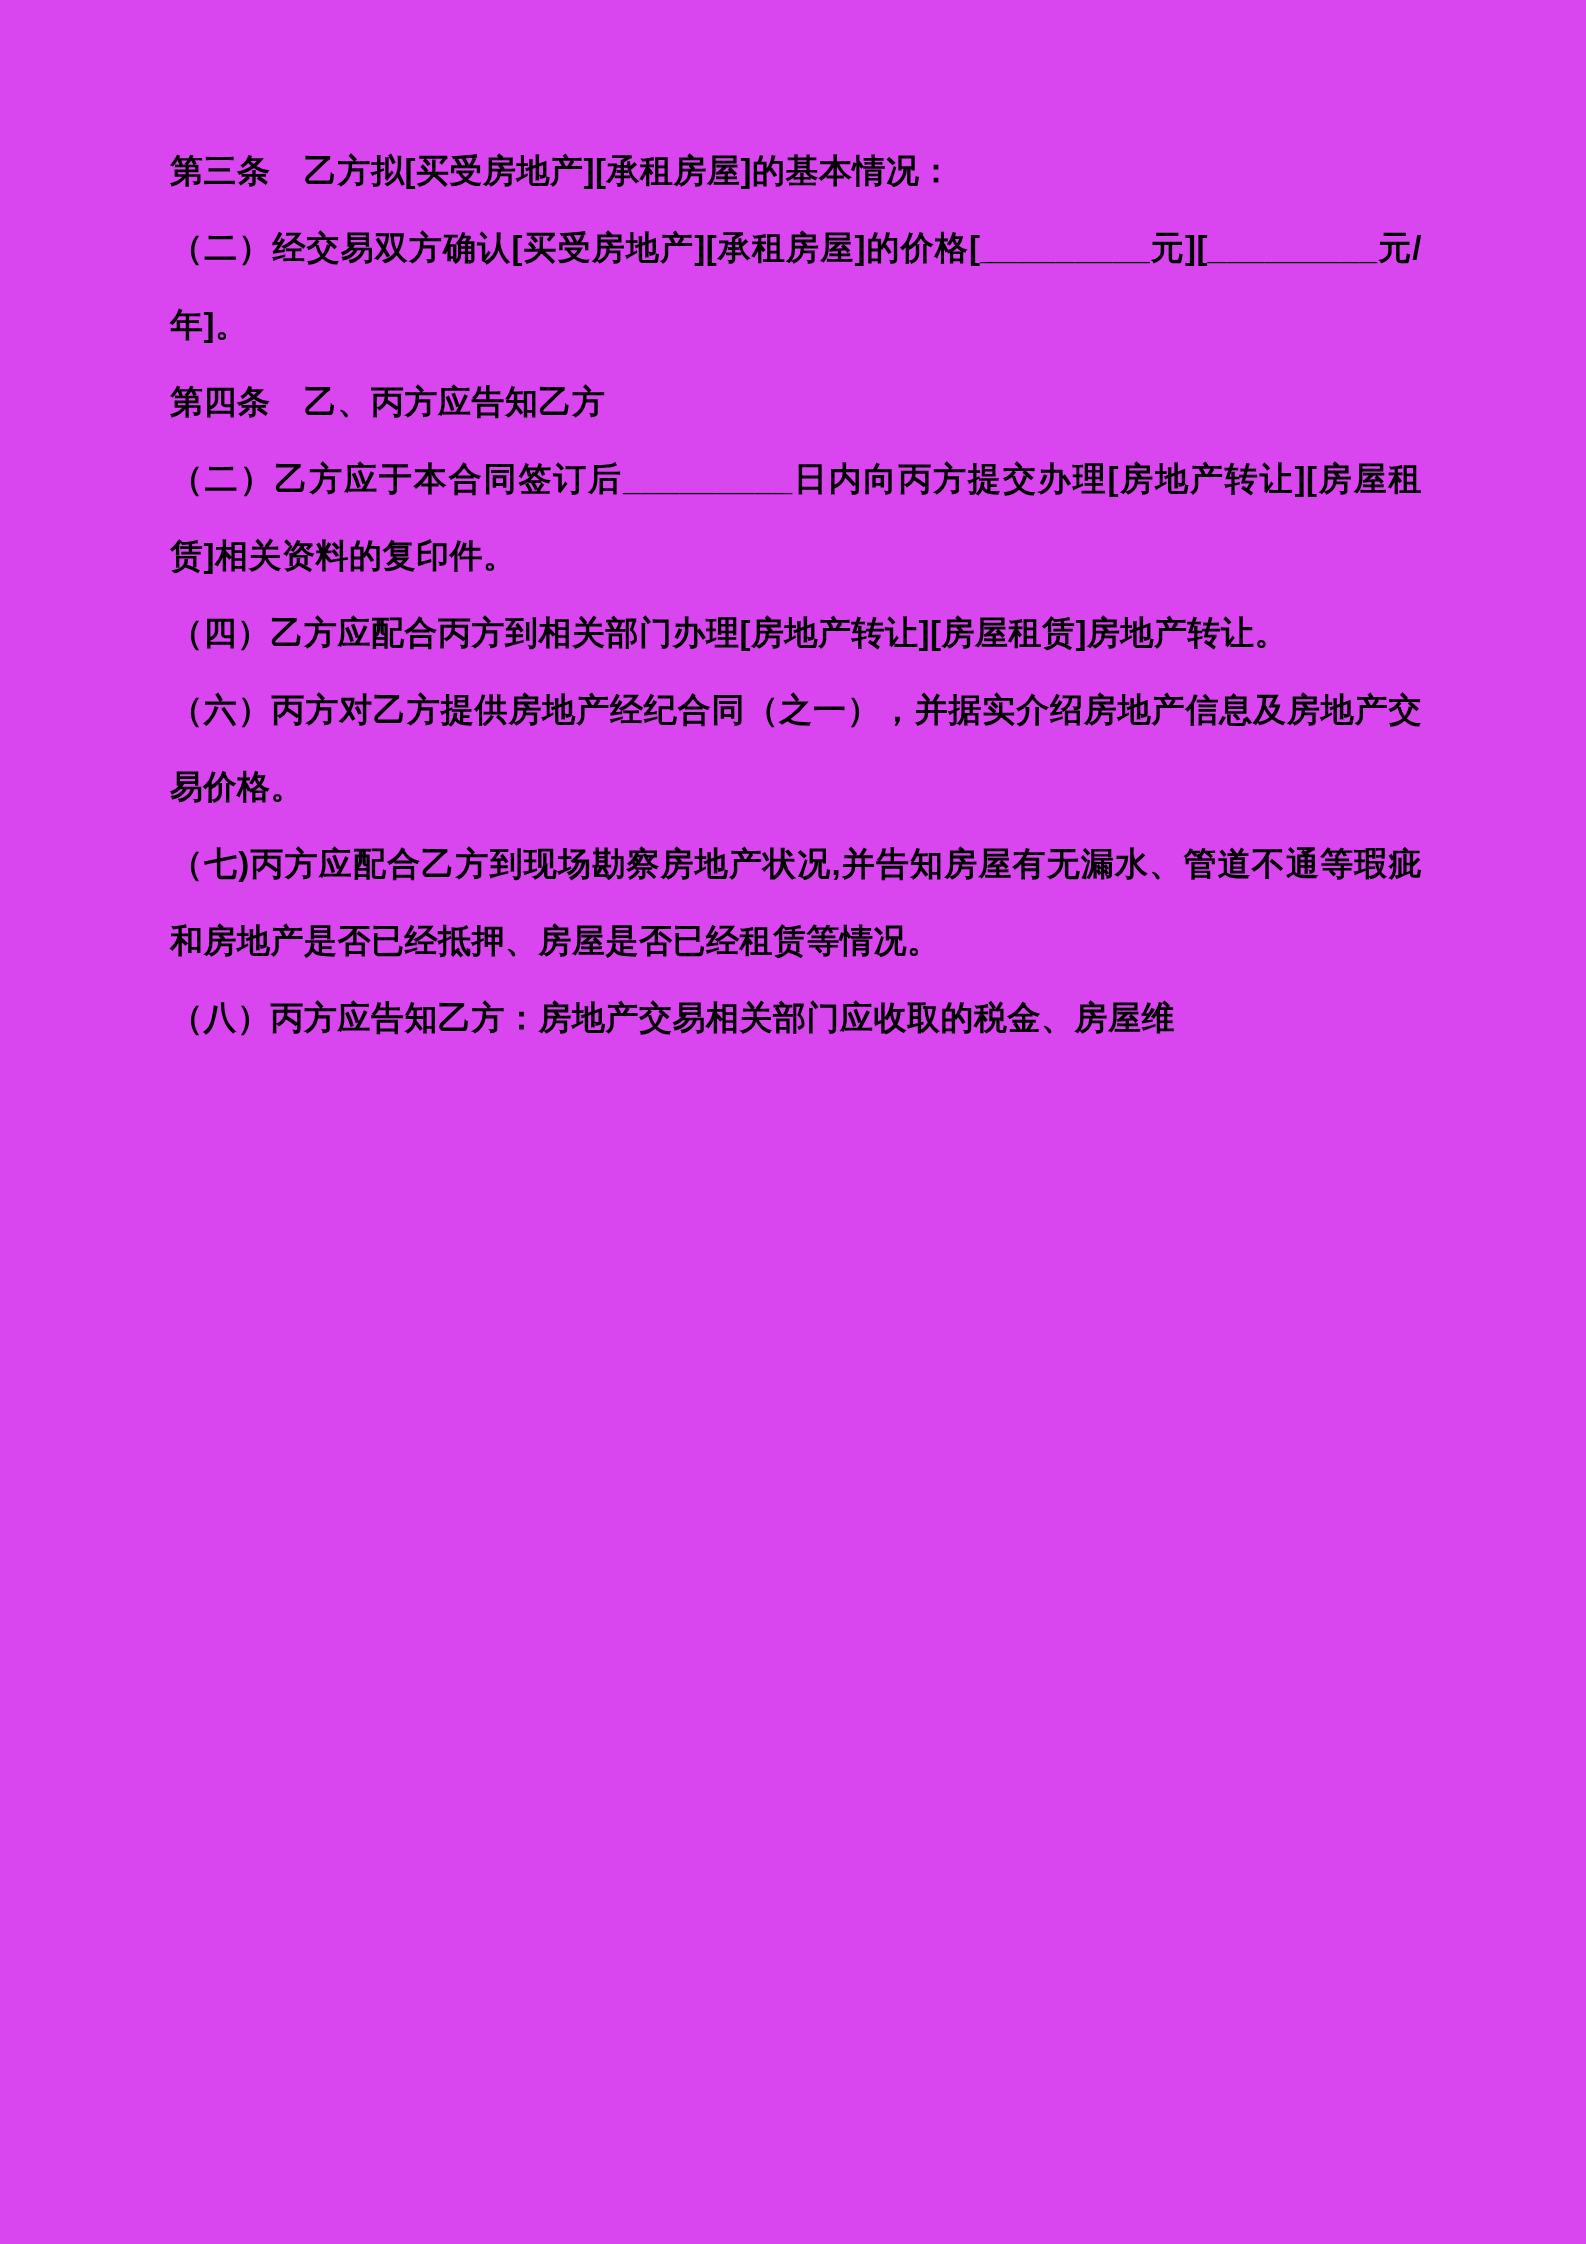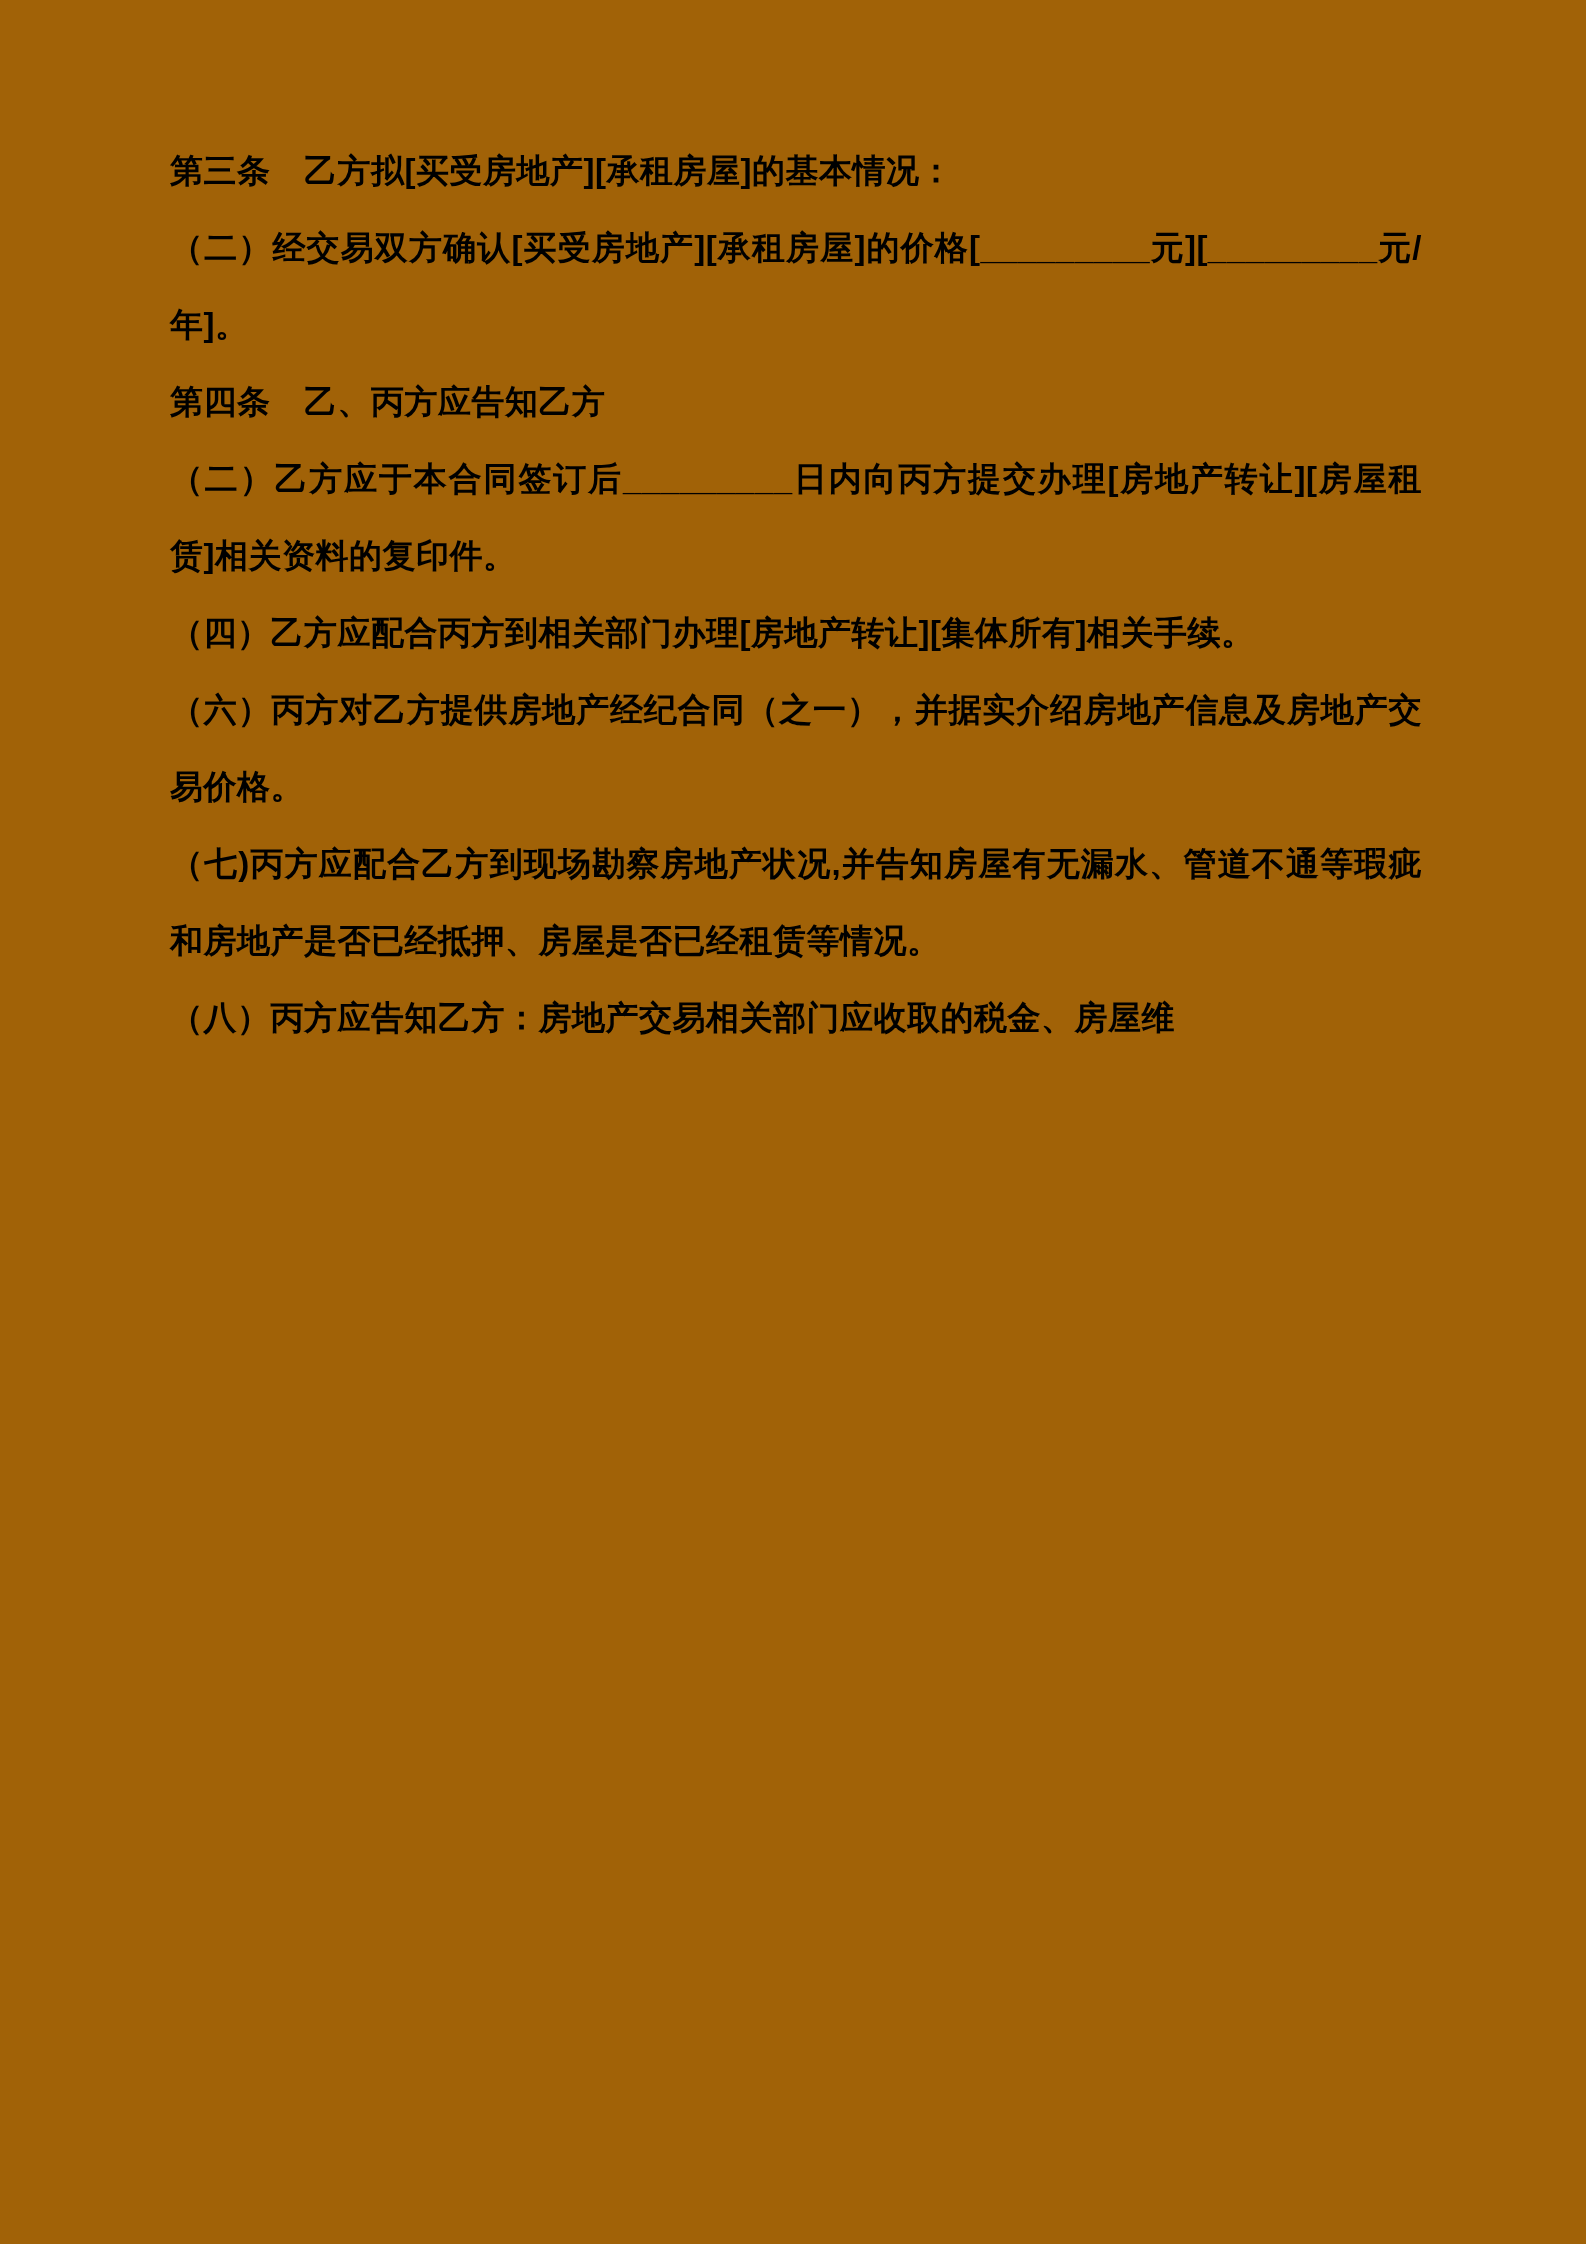--- a/index.html
+++ b/index.html
@@ -9,21 +9,21 @@
   }
   body {
     width: 1586px;
     height: 2244px;
     font-family: "Liberation Sans", sans-serif;
   }
   .page {
     box-sizing: border-box;
     width: 1586px;
     height: 2244px;
-    background: #a16207;
+    background: #d946ef;
     padding: 132px 164px 60px 170px;
     overflow: hidden;
   }
   .para {
     margin: 0;
     padding: 0;
     color: #000000;
     font-size: 33px;
     font-weight: 700;
     line-height: 77px;
@@ -36,17 +36,17 @@
   }
 </style>
 </head>
 <body>
 
 <div class="page">
   <p class="para article-heading">第三条　乙方拟[买受房地产][承租房屋]的基本情况：</p>
   <p class="para">（二）经交易双方确认[买受房地产][承租房屋]的价格[_________元][_________元/年]。</p>
   <p class="para article-heading">第四条　乙、丙方应告知乙方</p>
   <p class="para">（二）乙方应于本合同签订后_________日内向丙方提交办理[房地产转让][房屋租赁]相关资料的复印件。</p>
-  <p class="para">（四）乙方应配合丙方到相关部门办理[房地产转让][集体所有]相关手续。</p>
+  <p class="para">（四）乙方应配合丙方到相关部门办理[房地产转让][房屋租赁]房地产转让。</p>
   <p class="para">（六）丙方对乙方提供房地产经纪合同（之一），并据实介绍房地产信息及房地产交易价格。</p>
   <p class="para">（七)丙方应配合乙方到现场勘察房地产状况,并告知房屋有无漏水、管道不通等瑕疵和房地产是否已经抵押、房屋是否已经租赁等情况。</p>
   <p class="para">（八）丙方应告知乙方：房地产交易相关部门应收取的税金、房屋维</p>
 </div>
 
 </body></html>

